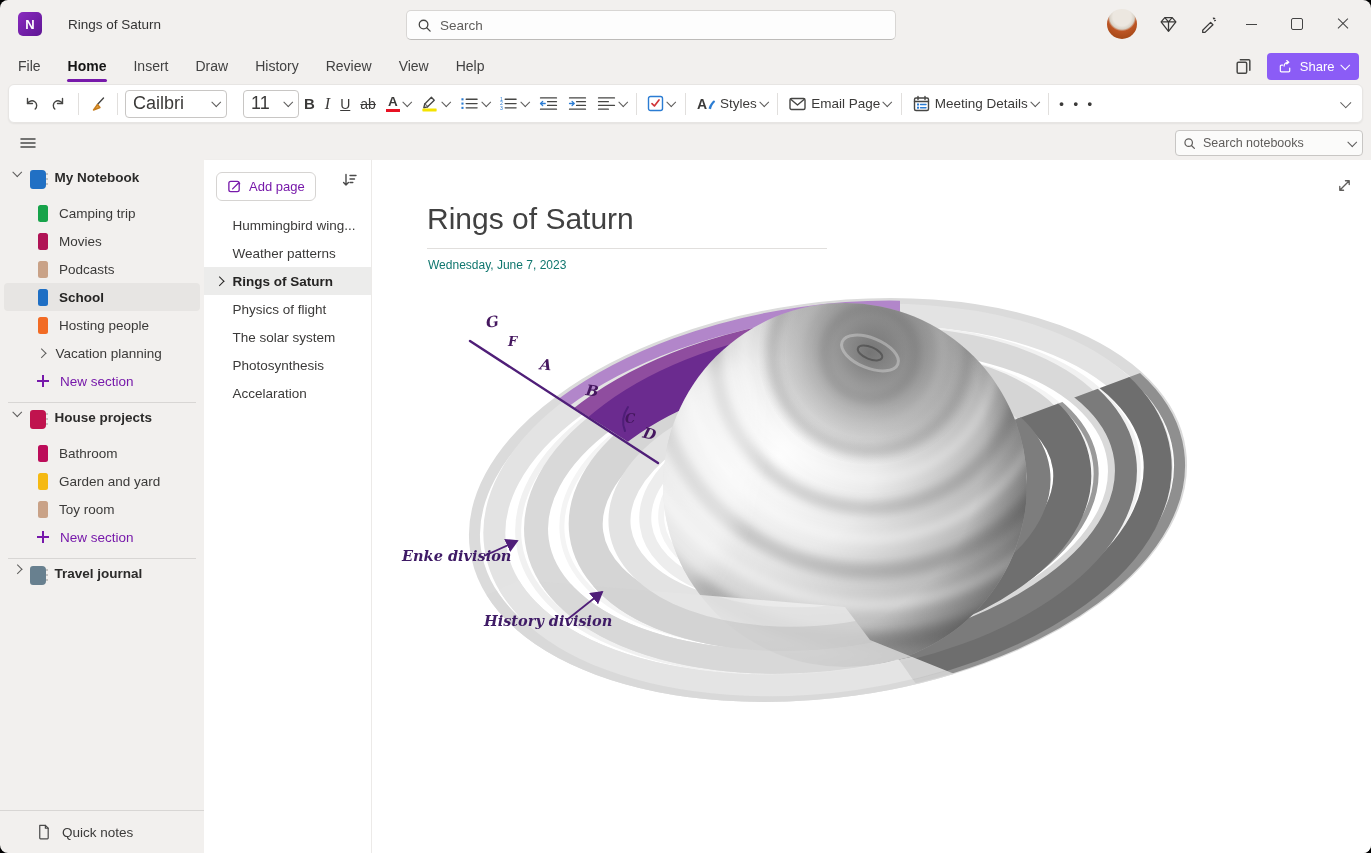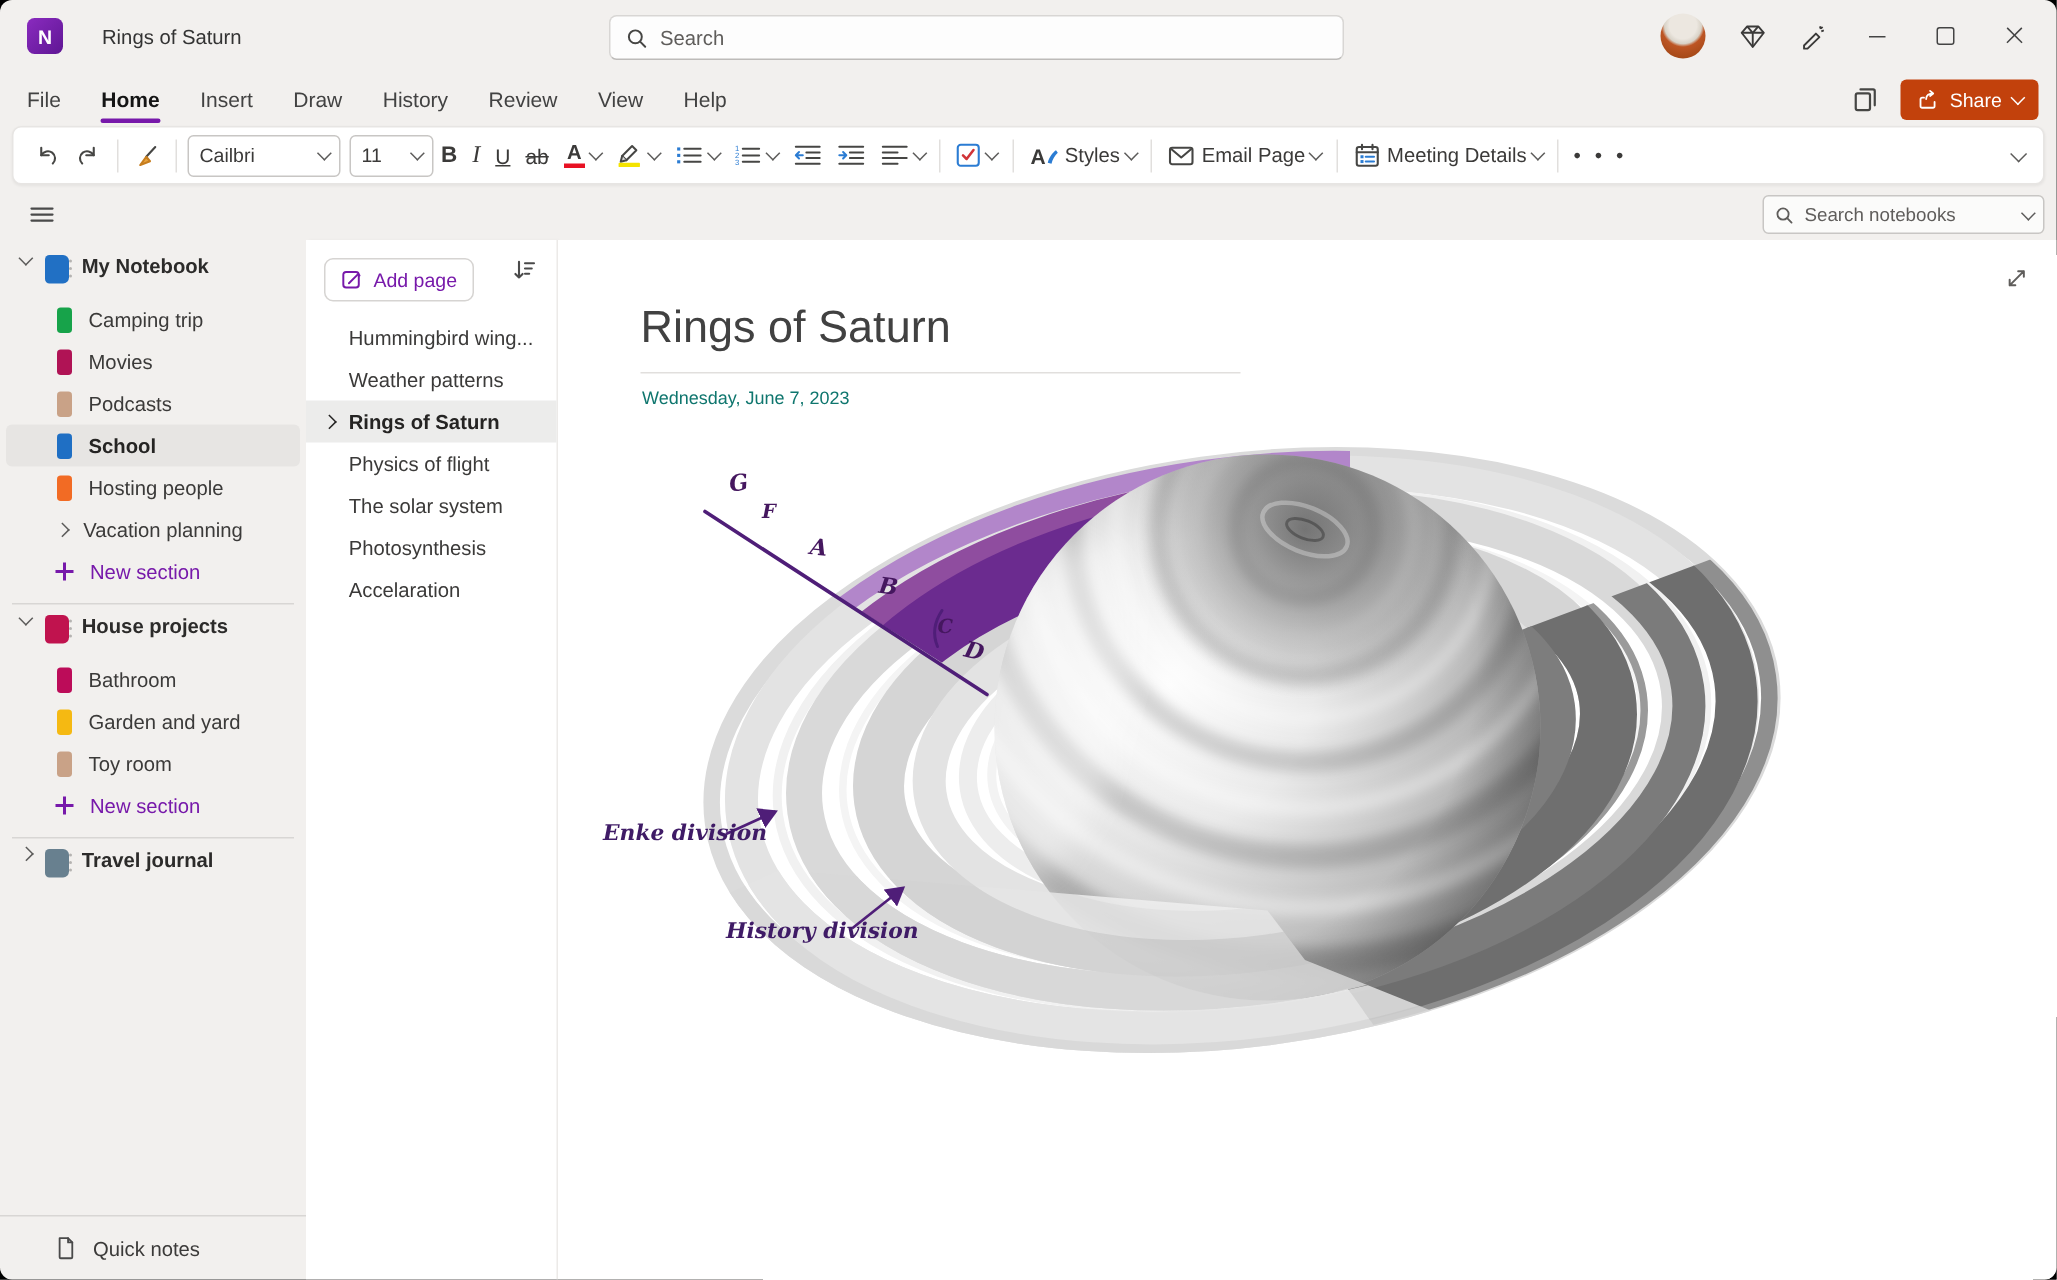--- a/index.html
+++ b/index.html
@@ -28,31 +28,31 @@
     width:14px;height:1.2px;background:#444;}
   .close-glyph::before{transform:rotate(45deg);} .close-glyph::after{transform:rotate(-45deg);}
   
   .menubar{height:36px;flex:0 0 36px;display:flex;align-items:center;padding-left:18px;position:relative;}
   .menu-items{display:flex;gap:27px;align-items:center;height:100%;}
   .menu-item{font-size:14px;color:#424242;position:relative;height:100%;display:flex;align-items:center;cursor:default;}
   .menu-item.active{font-weight:bold;color:#151515;}
   .menu-item.active::after{content:"";position:absolute;left:-1px;right:-1px;bottom:2px;height:3px;
     border-radius:3px;background:#7719aa;}
   .mb-right{margin-left:auto;display:flex;align-items:center;gap:14px;margin-right:12px;}
-  .share-btn{height:27px;background:#c2410c;color:#fff;border-radius:4px;display:flex;
+  .share-btn{height:27px;background:#8b5cf6;color:#fff;border-radius:4px;display:flex;
     align-items:center;gap:7px;padding:0 11px;font-size:13px;}
   
   .ribbonwrap{height:42px;flex:0 0 42px;padding:0 8px;}
   .ribbon{height:37px;background:#fff;border:1px solid #e7e5e3;border-radius:6px;
     box-shadow:0 1px 2px rgba(0,0,0,.06);display:flex;align-items:center;padding:0 8px;font-size:13.5px;}
   .rbtn{height:28px;display:flex;align-items:center;gap:4px;padding:0 5px;border-radius:4px;color:#3b3a39;flex:0 0 auto;}
   .rdiv{width:1px;height:22px;background:#e1dfdd;margin:0 5px;flex:0 0 auto;}
   .selbox{height:26px;border:1px solid #c8c6c4;border-radius:4px;display:flex;align-items:center;
-    justify-content:space-between;padding:0 7px;font-size:13px;background:#fff;}
-  .fontbox{width:86px;margin-left:2px;} .sizebox{width:40px;margin-left:6px;}
+    justify-content:space-between;padding:0 7px;font-size:18px;background:#fff;}
+  .fontbox{width:86px;margin-left:2px;} .sizebox{width:40px;margin-left:16px;}
   .chev{display:inline-block;width:6.5px;height:6.5px;border-right:1.4px solid #5c5b5a;
     border-bottom:1.4px solid #5c5b5a;flex:0 0 auto;}
   .chev.down{transform:rotate(45deg) translate(-1px,-1px);}
   .chev.right{transform:rotate(-45deg);}
   .chev.small{width:5.5px;height:5.5px;}
   .chev.white{border-color:#fff;}
   .bchar{font-weight:bold;font-size:15px;} .ichar{font-family:"Liberation Serif",serif;font-style:italic;font-size:16px;}
   .uchar{text-decoration:underline;font-size:14px;} .schar{text-decoration:line-through;font-size:14px;color:#3b3a39;}
   .acolor{display:flex;flex-direction:column;align-items:center;line-height:1;}
   .acolor .a{font-weight:bold;font-size:13.5px;} .acolor .bar{width:14px;height:3.2px;background:#e81123;margin-top:1px;}

